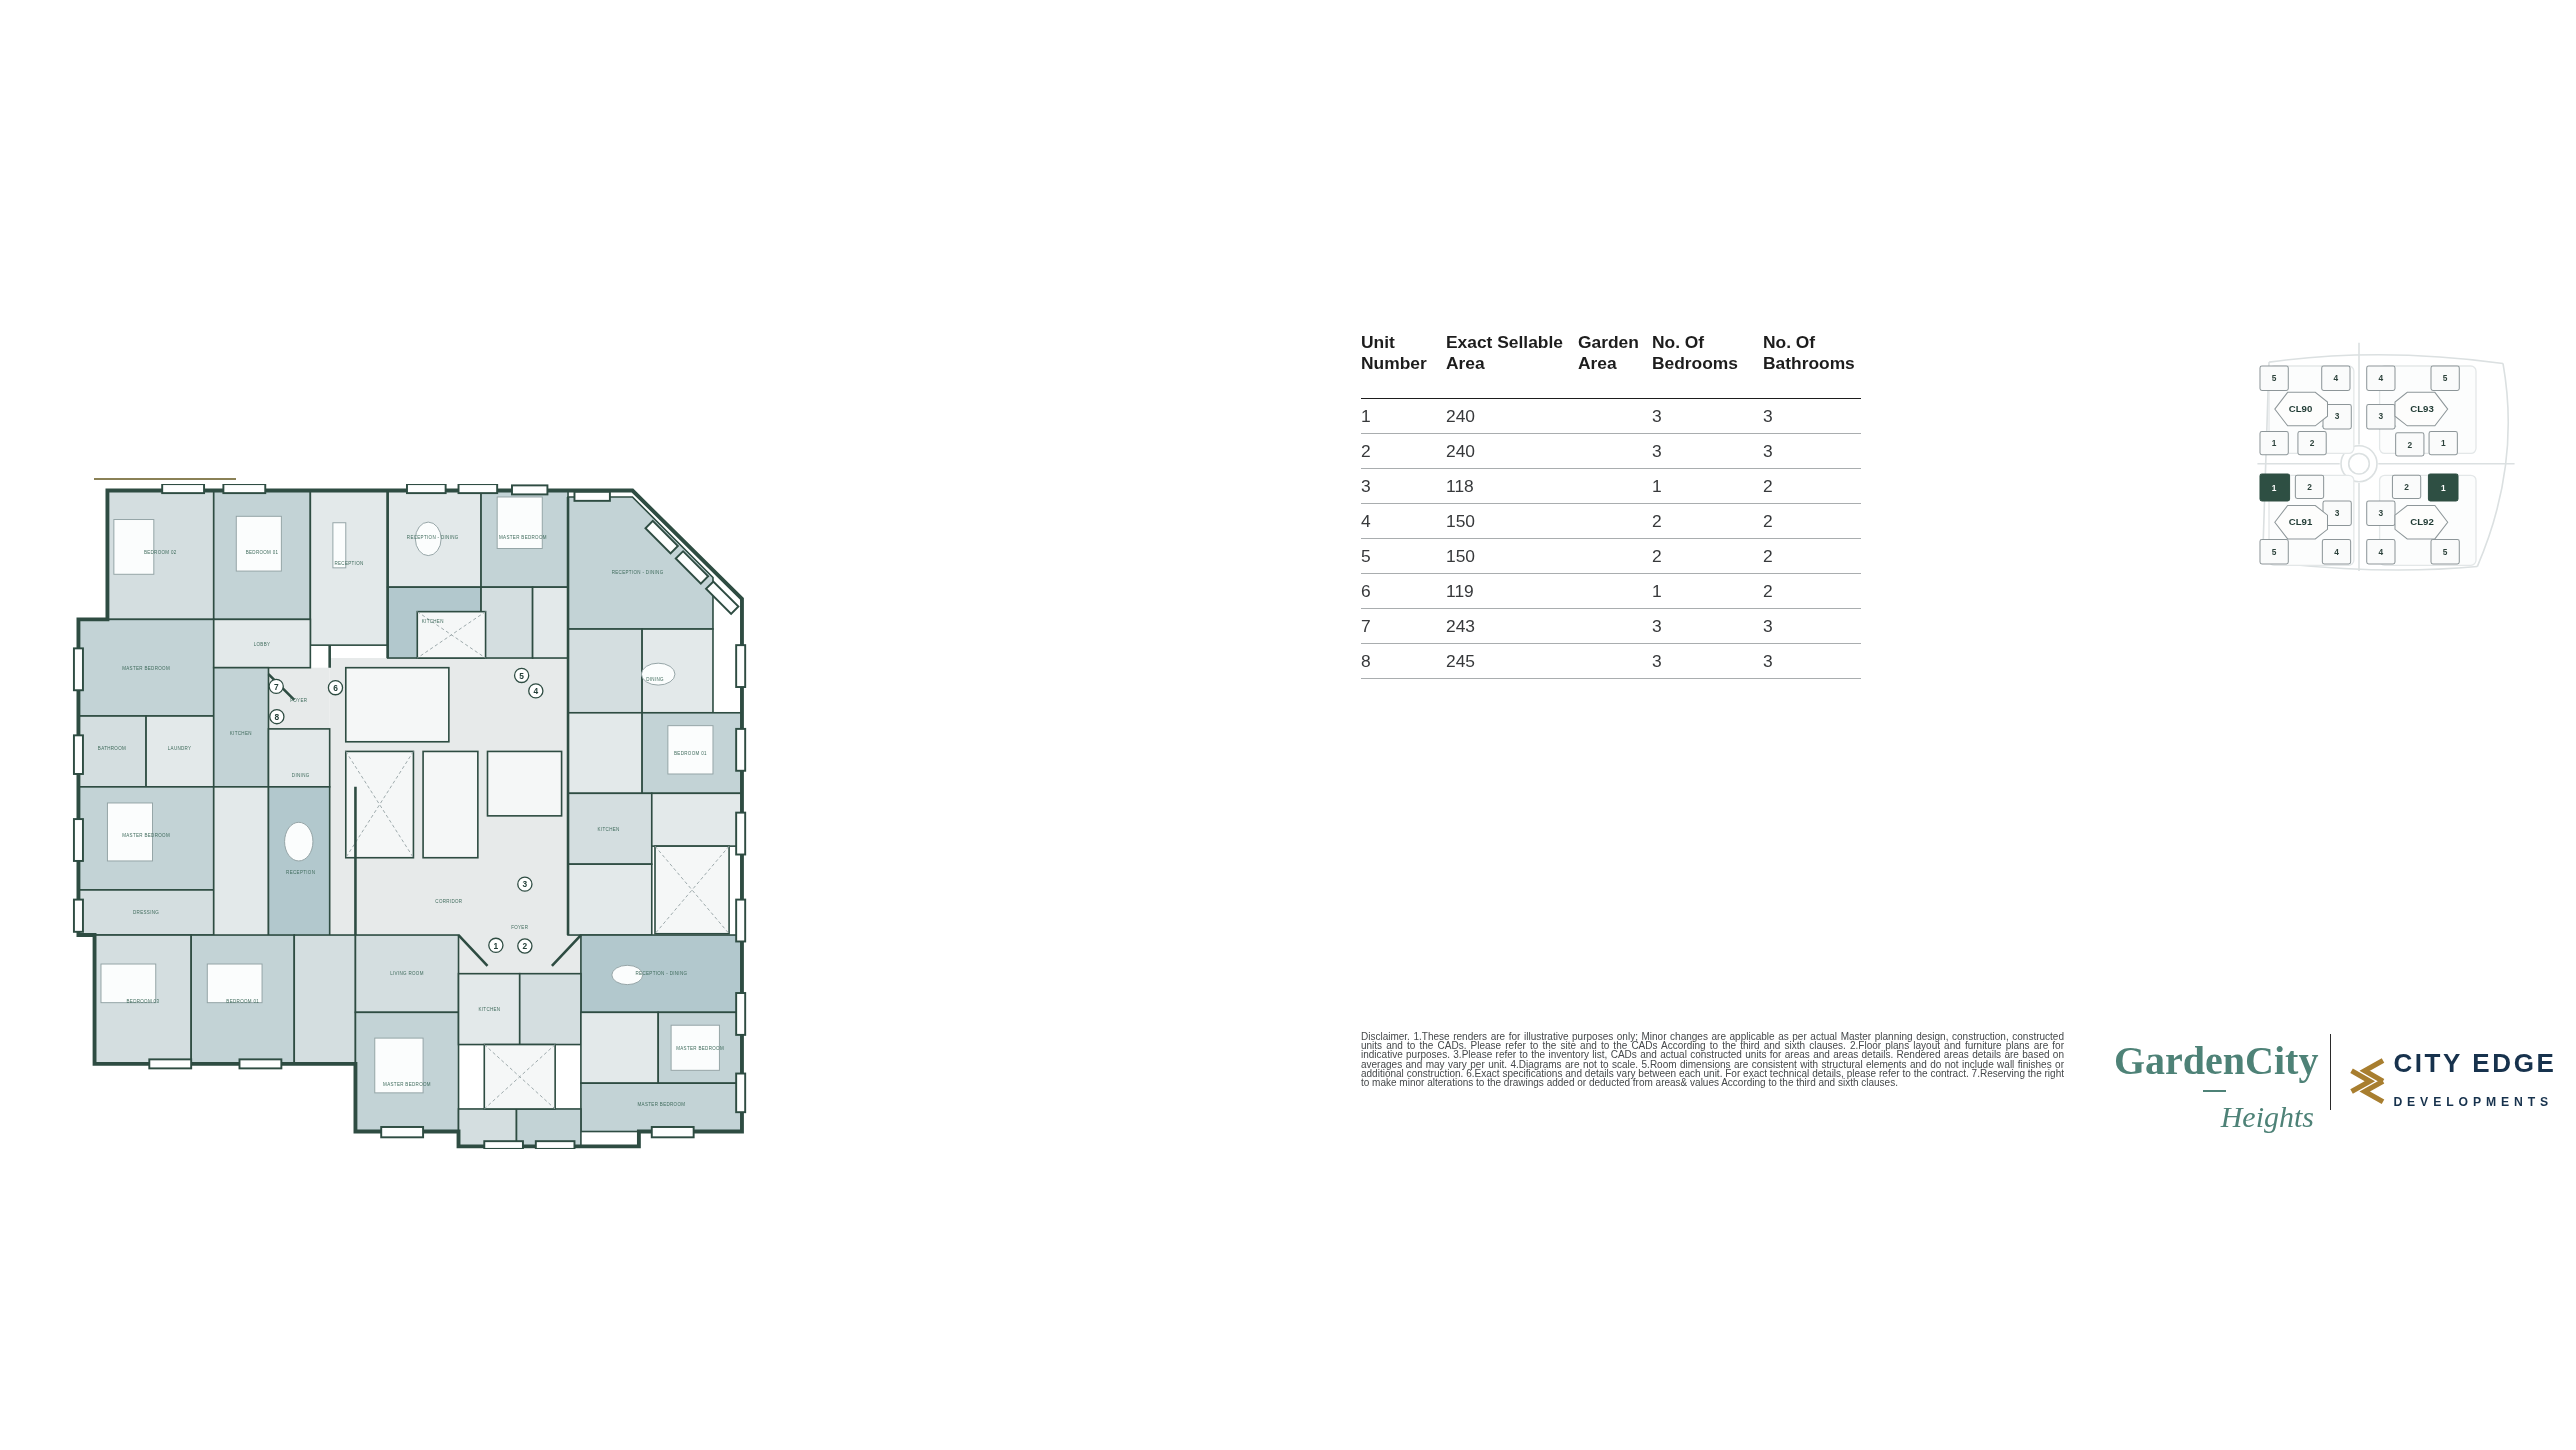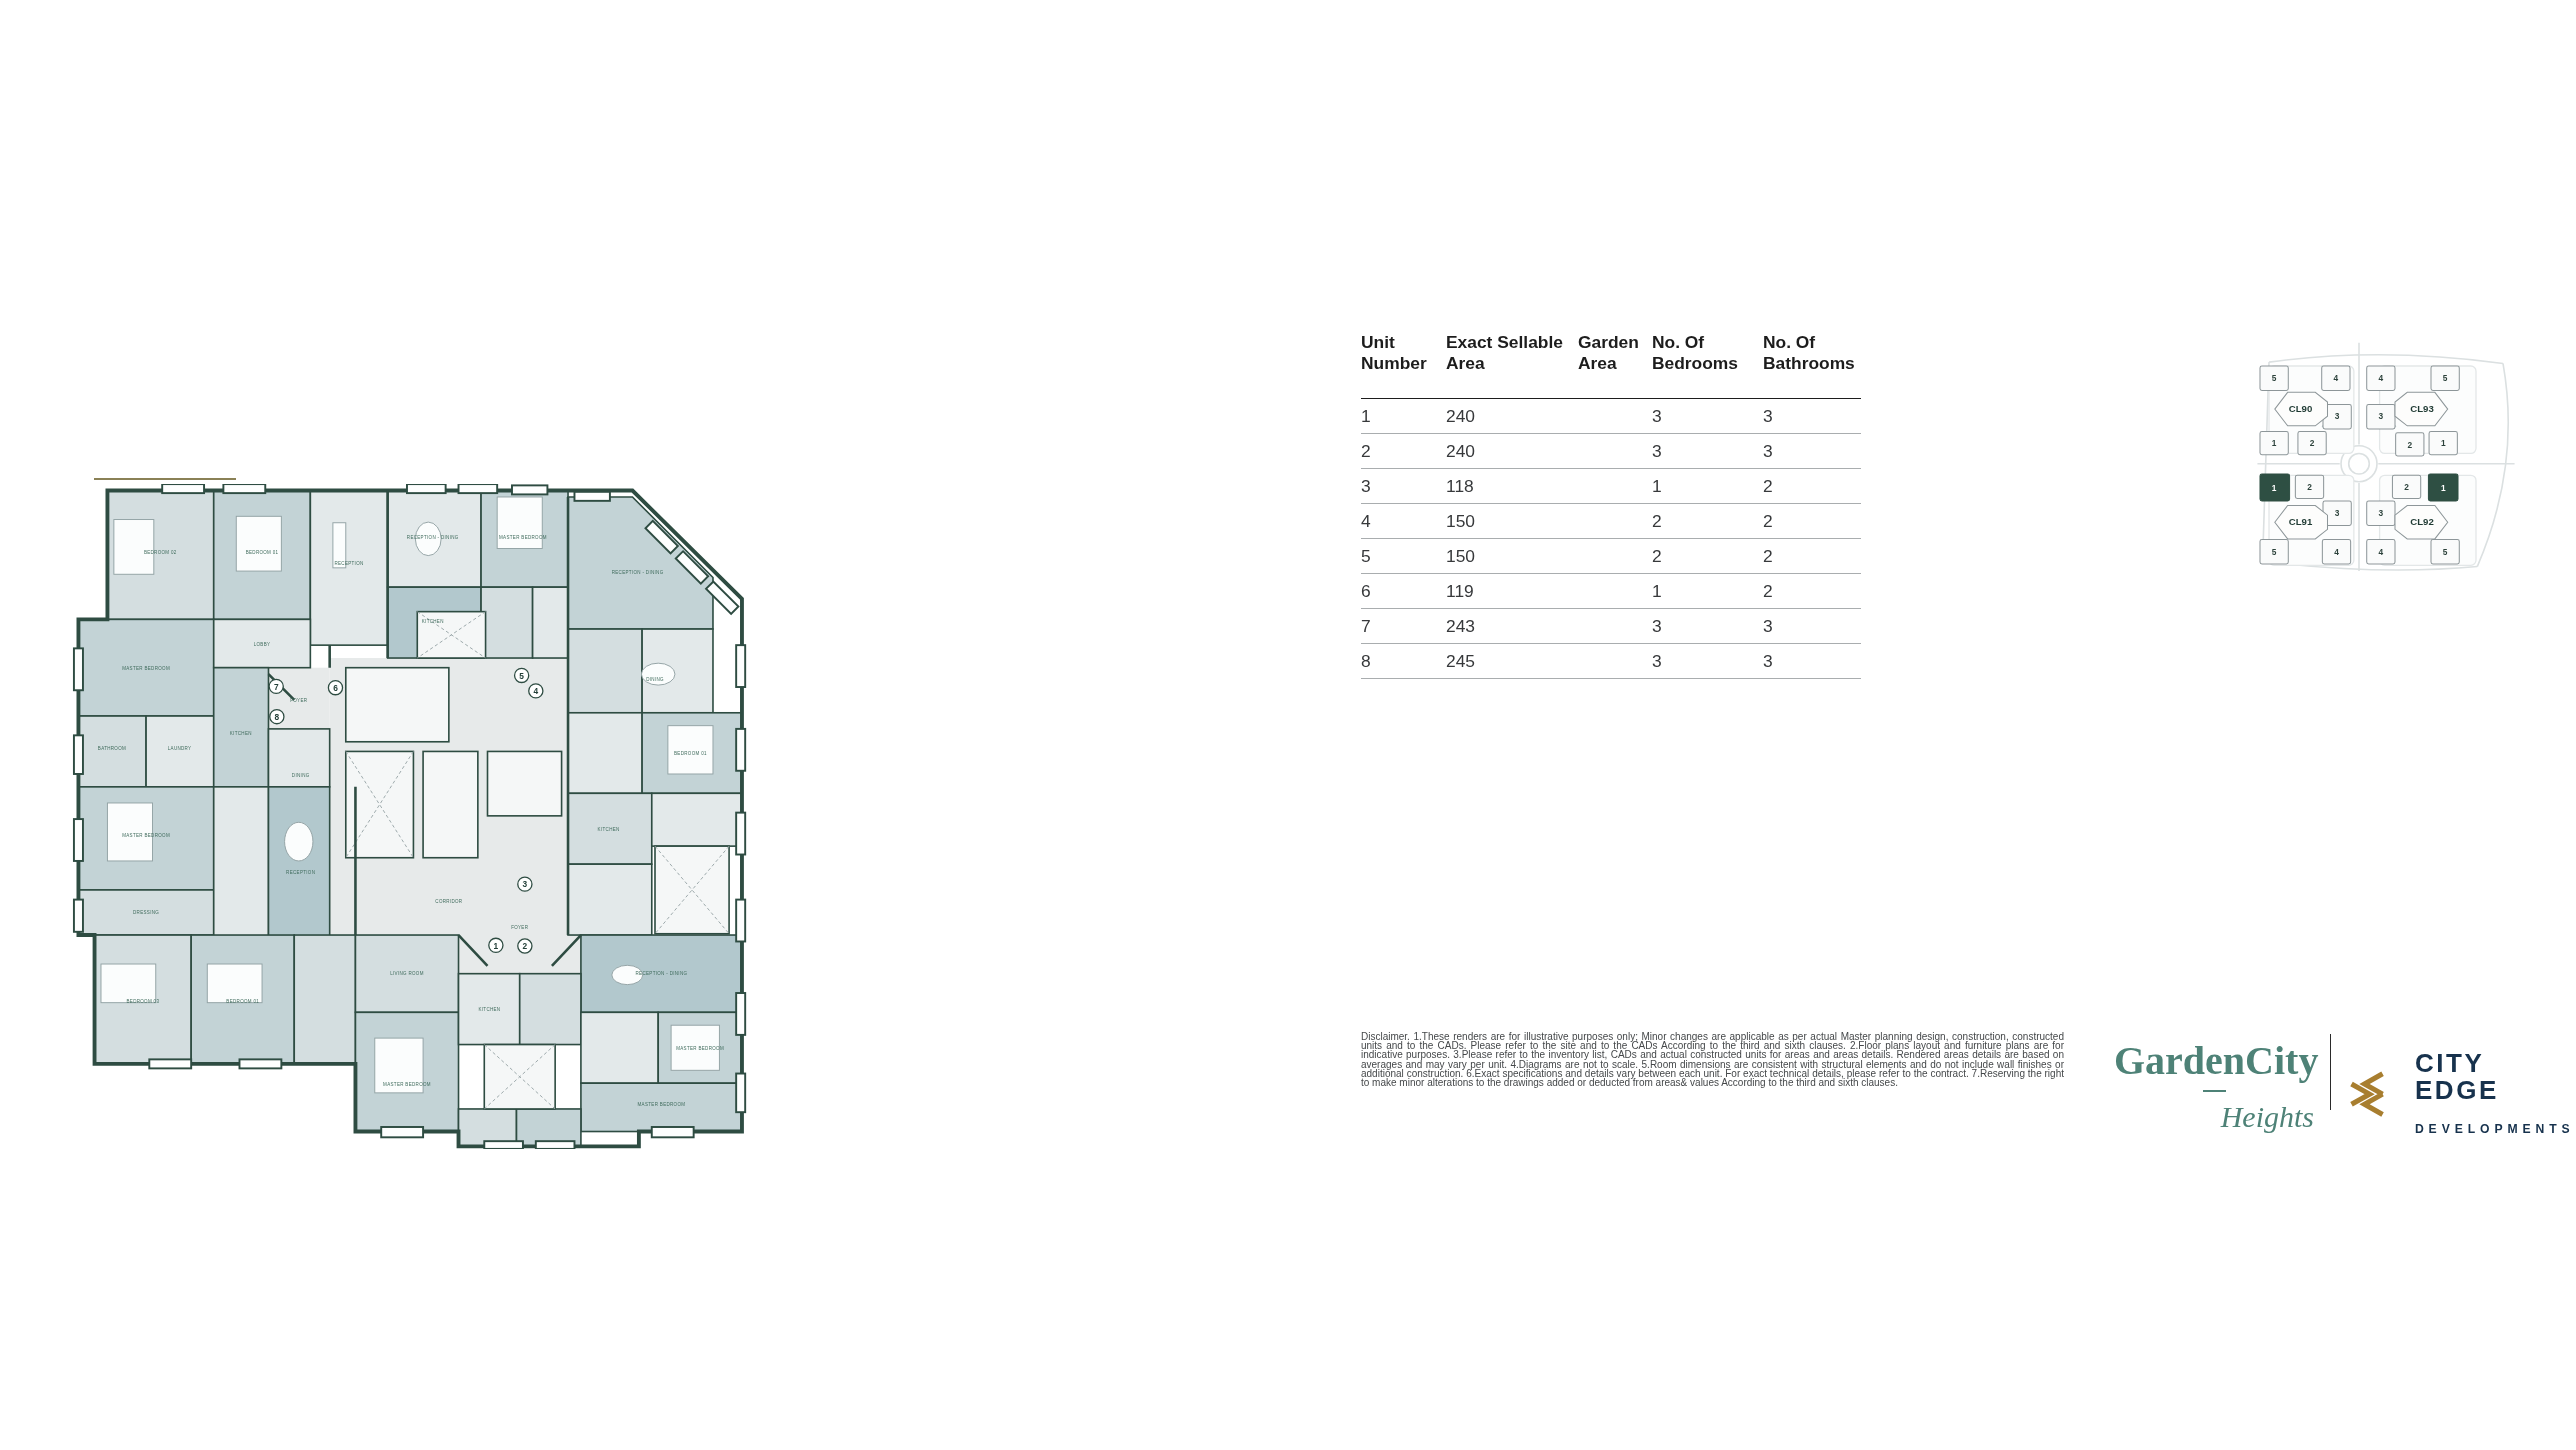--- a/index.html
+++ b/index.html
@@ -54,21 +54,21 @@
   
   .disclaimer{left:1361px;top:1016px;width:703px;font-size:10px;line-height:9.2px;
       color:#45484a;text-align:justify;letter-spacing:0px;margin-top:16px;}
 
   
   .gc-block{left:2114px;top:1028px;width:200px;text-align:right;color:#4e8277;margin-top:12px;}
   .gc-name{font-family:"Liberation Serif",serif;font-weight:700;font-size:40px;line-height:41px;}
   .gc-dash{width:23px;height:1.9px;background:#4e8277;margin:9px auto 7.7px auto;}
   .gc-sub{font-family:"Liberation Serif",serif;font-style:italic;font-size:30px;}
   .logo-divider{left:2330px;top:1034px;width:1.3px;height:76px;background:#2a2a2a;}
-  .ce-block{left:2347px;top:1050px;display:flex;align-items:center;gap:22px;}
+  .ce-block{left:2347px;top:1050px;display:flex;align-items:center;}
   .ce-text{margin-left:6.4px;color:#17324d;}
   .ce-name{font-weight:700;font-size:26px;letter-spacing:2.6px;line-height:27px;}
   .ce-sub{font-weight:700;font-size:12.2px;letter-spacing:4.9px;margin-top:18px;}
 </style>
 </head>
 <body>
 
 <div class="abs title-block">
 </div>
 <div class="abs title-underline"></div>

